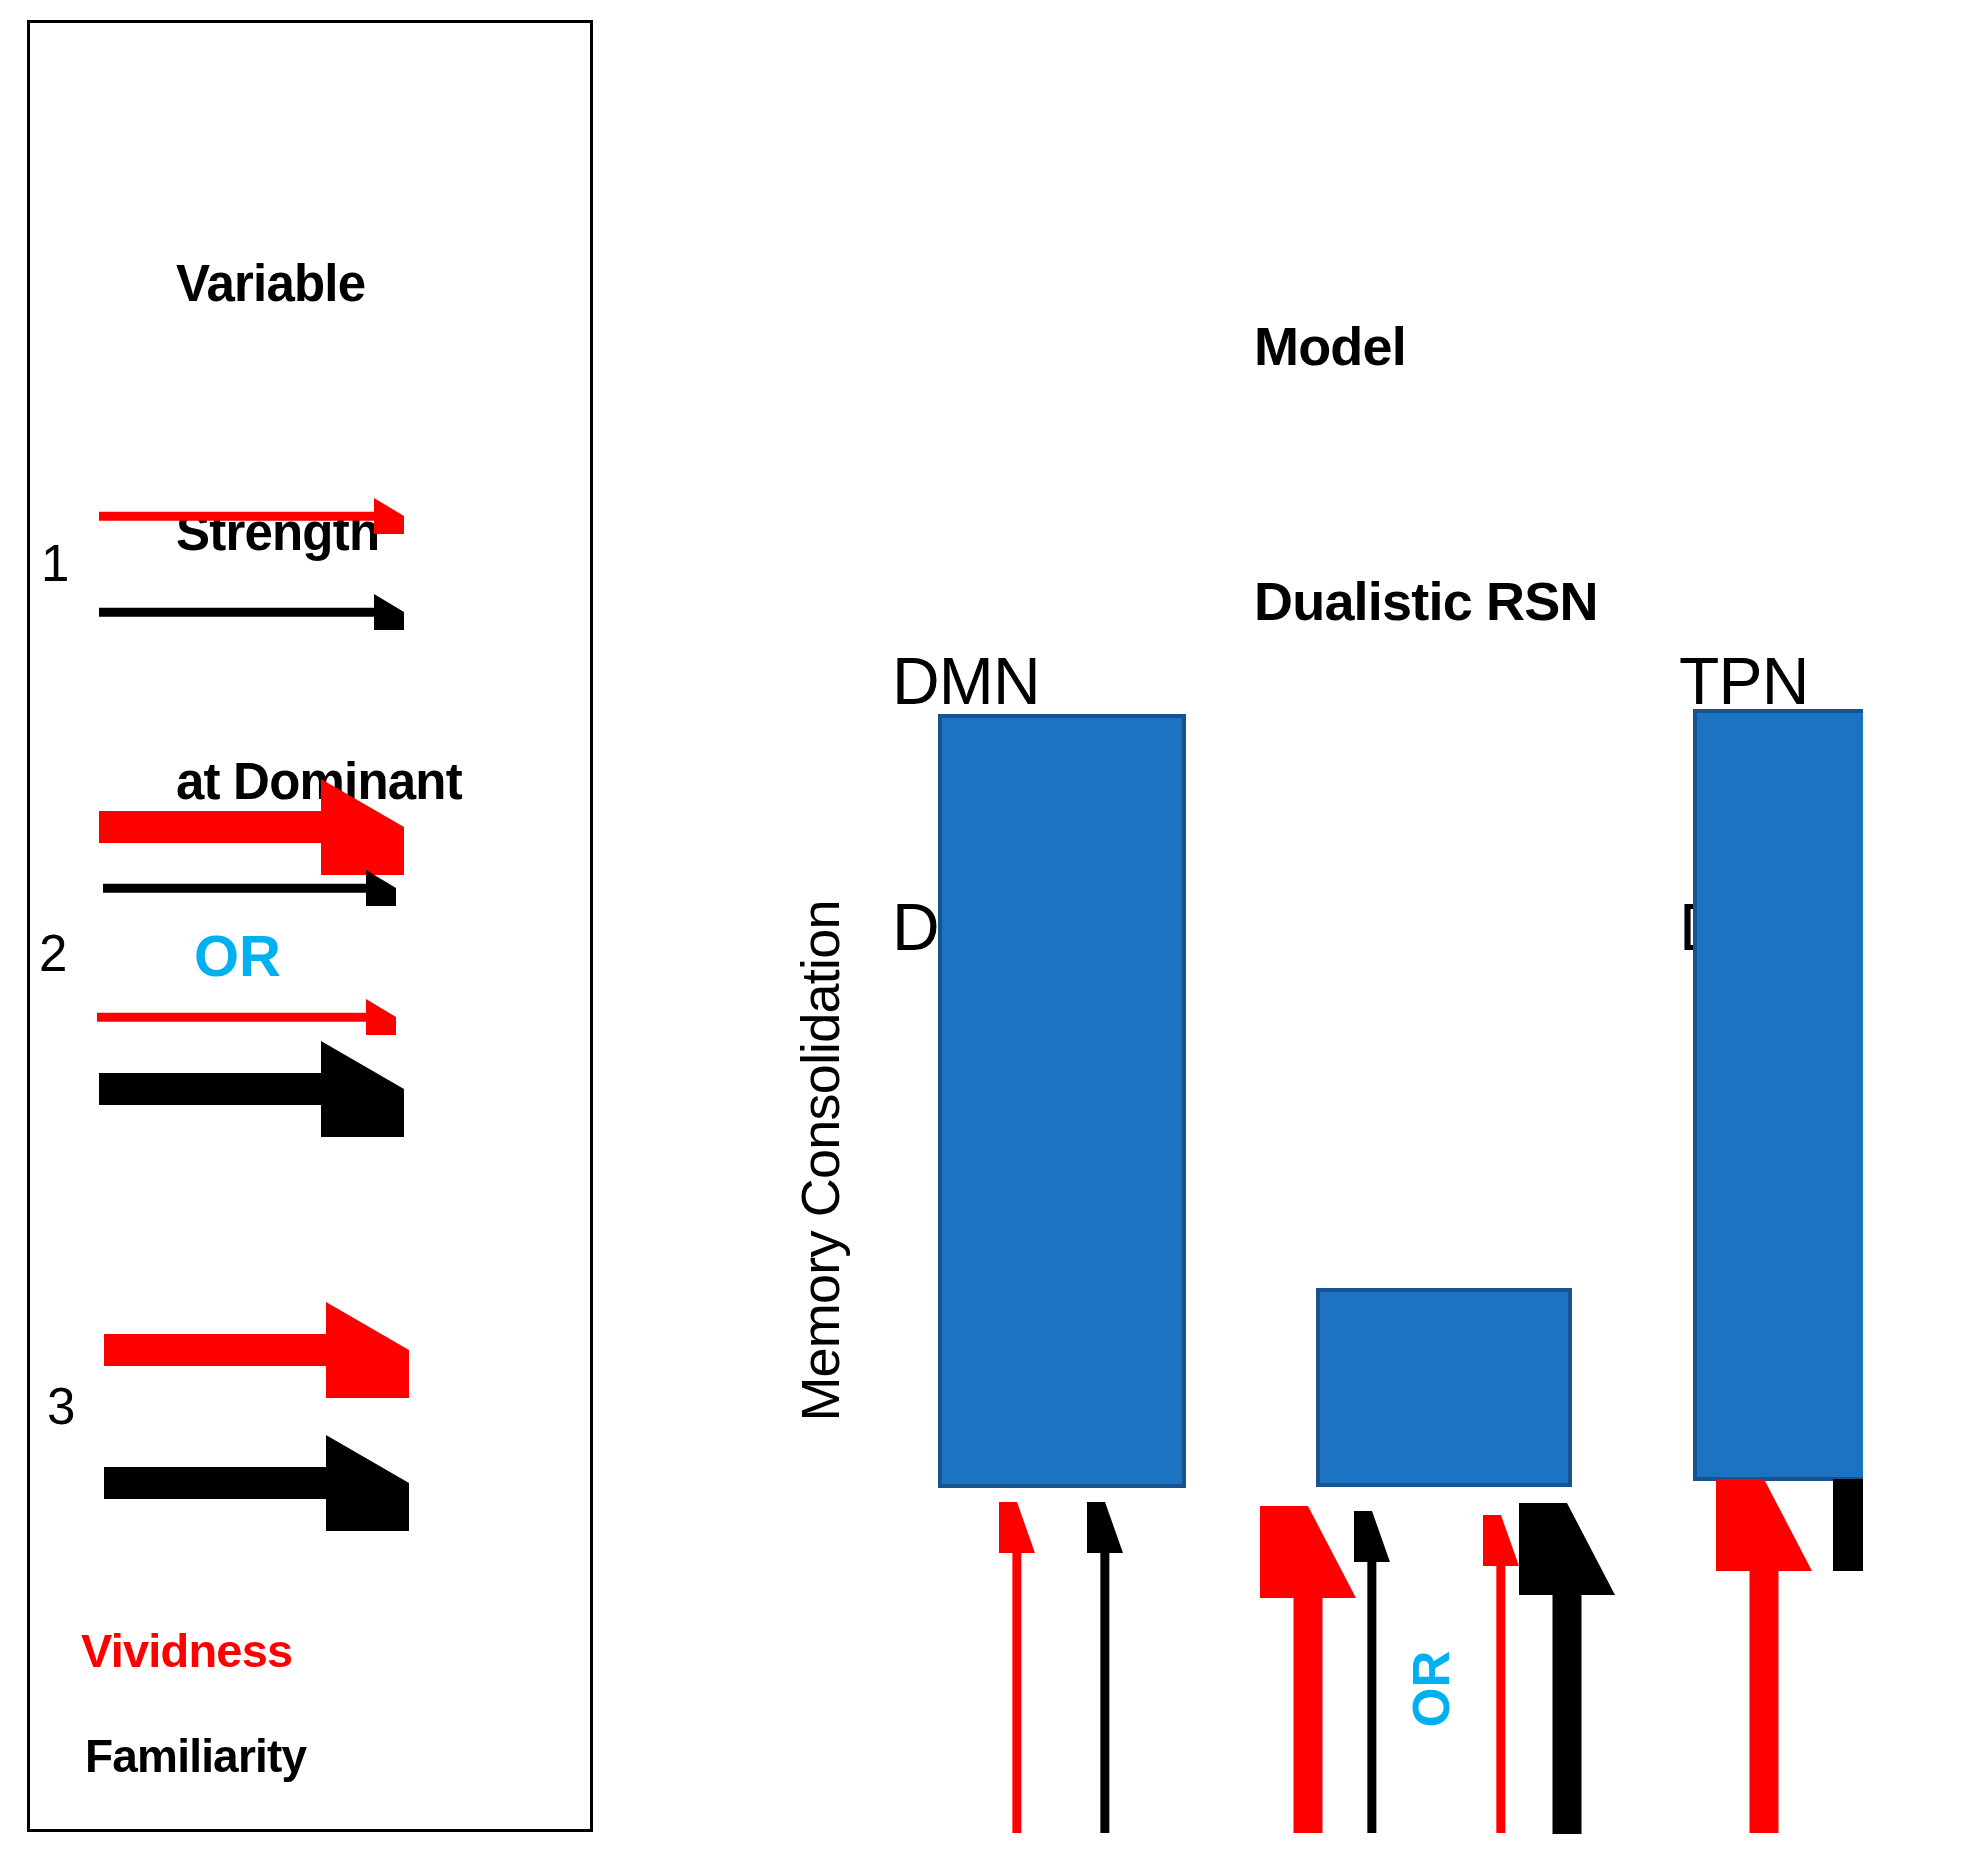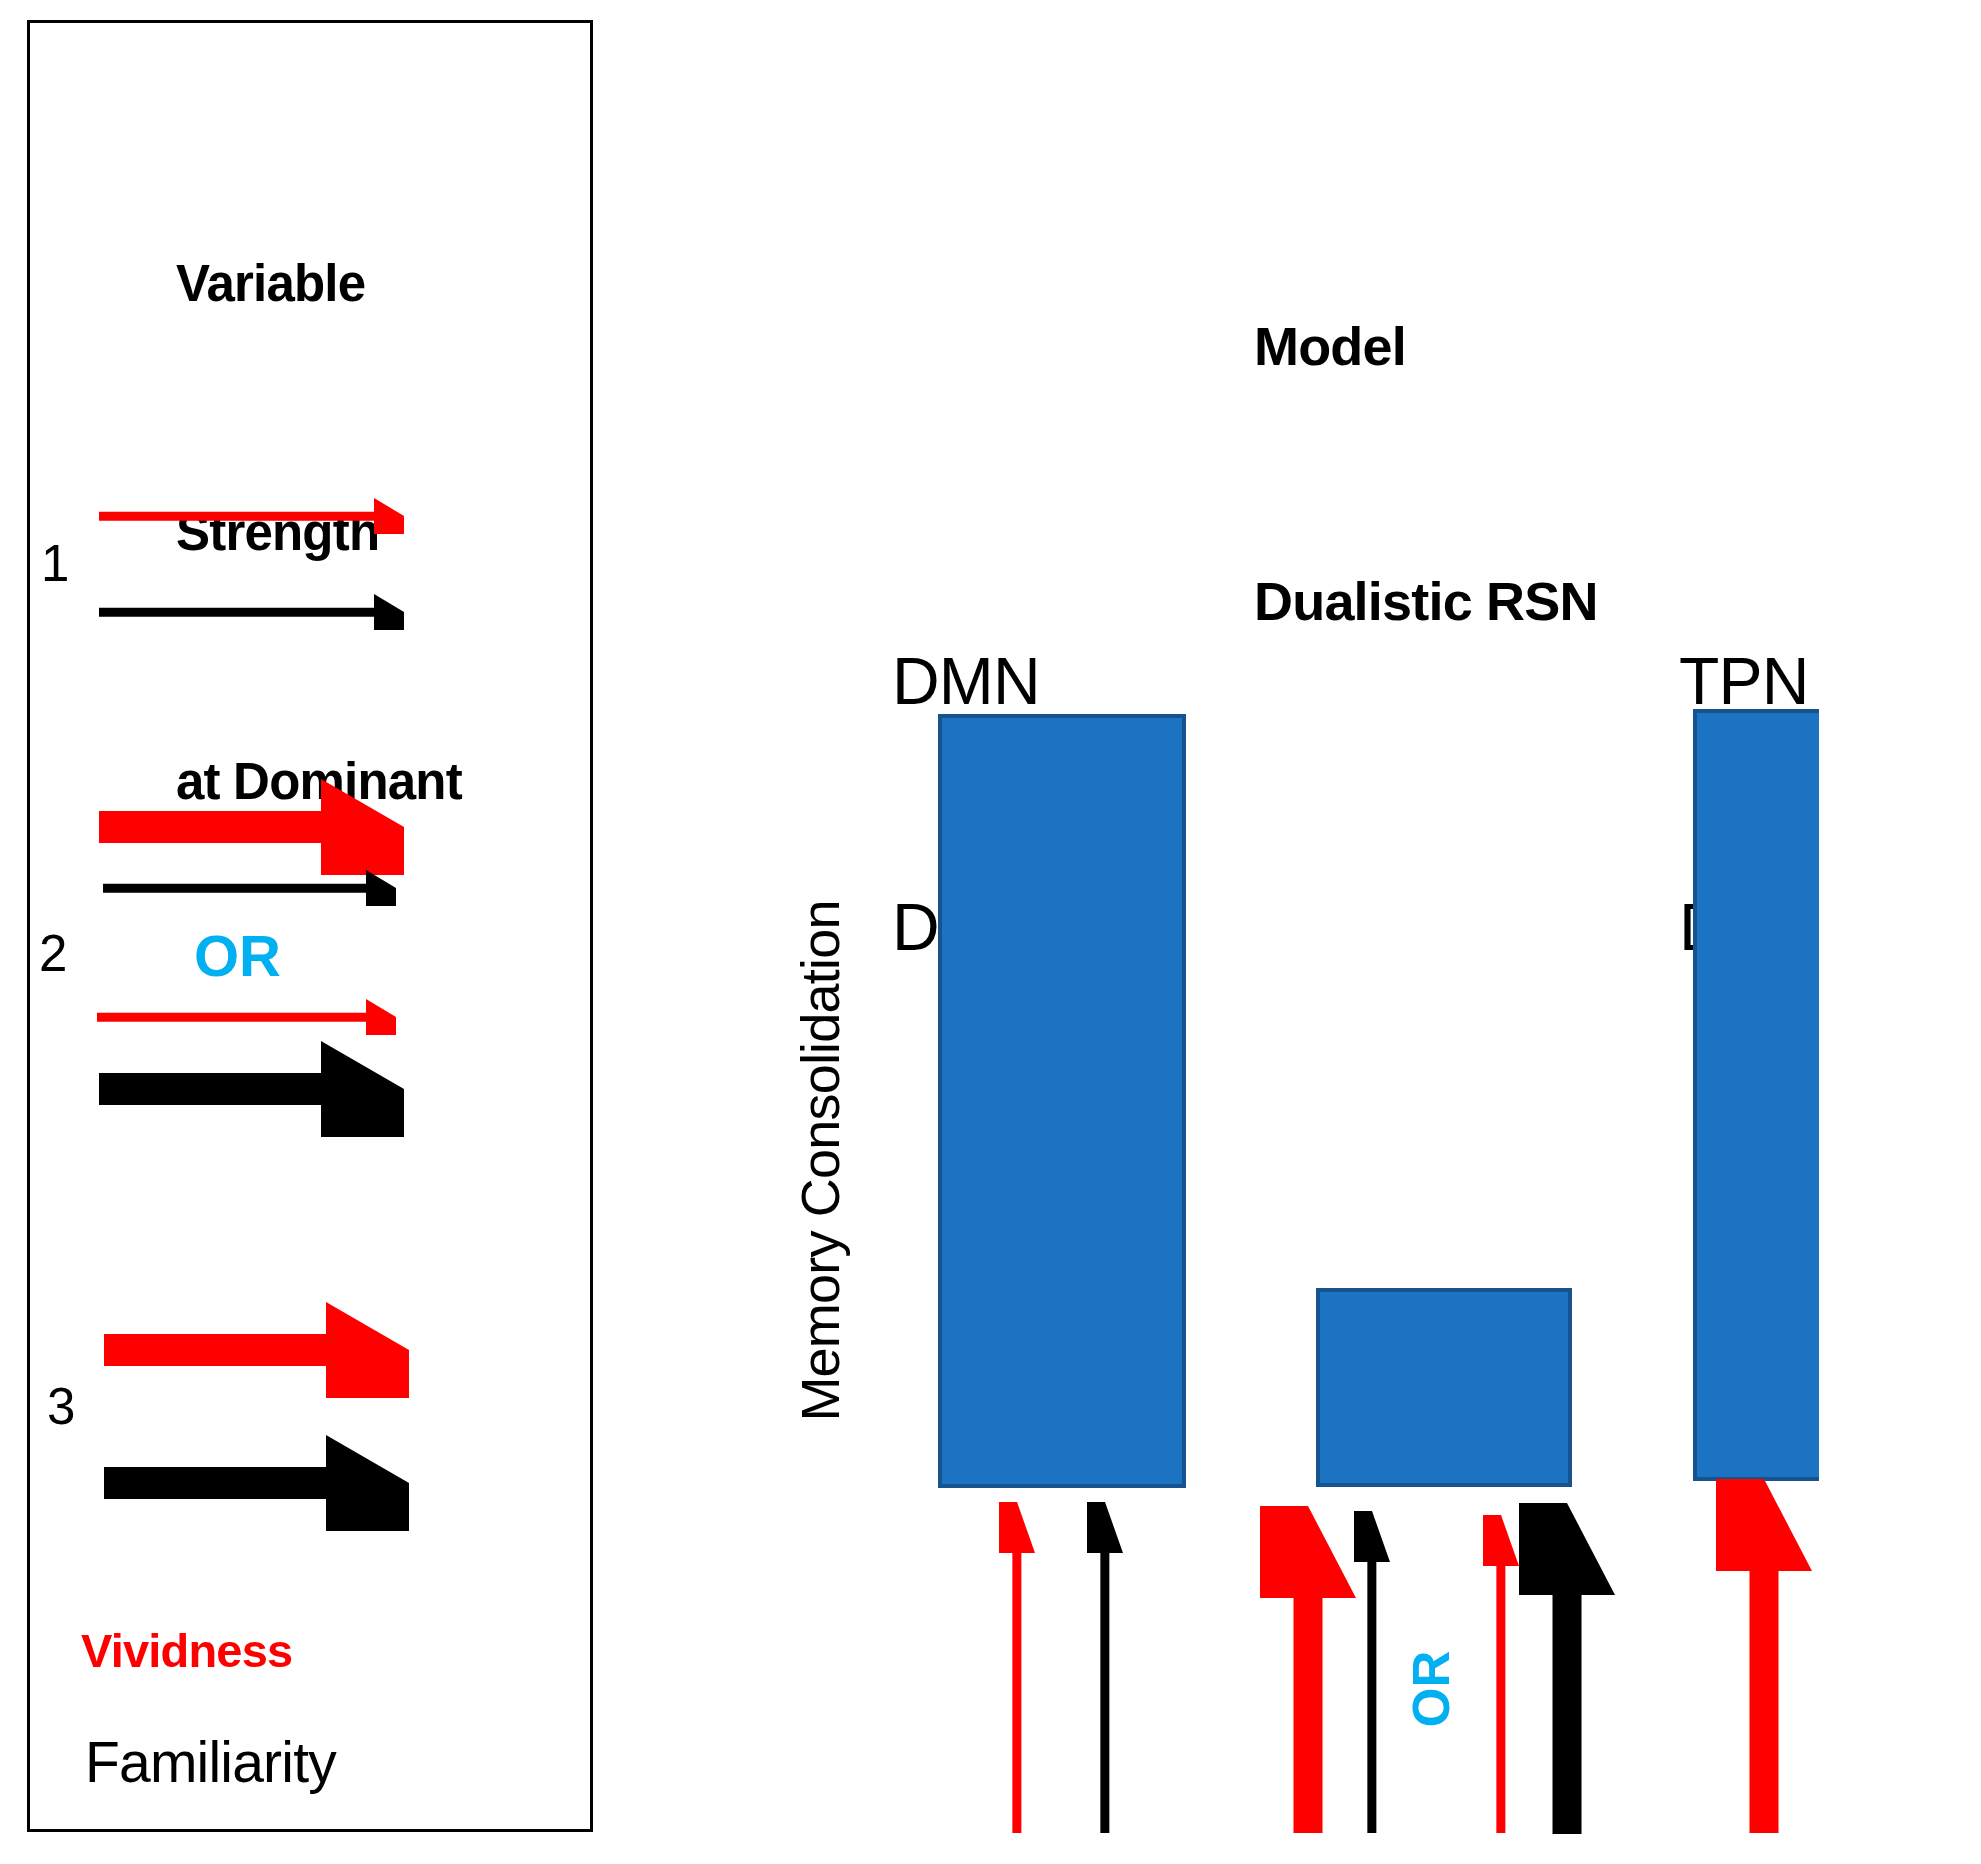--- a/index.html
+++ b/index.html
@@ -1,29 +1,29 @@
 <!DOCTYPE html>
 <html style="font-size:13.6px"><head>
 <meta charset="utf-8">
 <style>
   html,body{margin:0;padding:0;background:#ffffff;}
   .canvas{position:relative;width:1819px;height:1865px;background:#ffffff;
-          font-family:"Liberation Sans", sans-serif;color:#000;overflow:hidden;}
+          font-family:"Liberation Sans", sans-serif;color:#000;overflow:hidden;padding-left:44px;}
 
   
   .lp-box{position:absolute;left:27px;top:20.3px;width:566px;height:1812px;
           border:3.4px solid #000;box-sizing:border-box;background:#fff;}
 
   
   .t{position:absolute;white-space:pre;}
   .lp-title{left:146px;top:53px;font-size:51px;font-weight:bold;line-height:83px;letter-spacing:-0.8px;}
   .row-num{font-size:51px;}
   .or-h{left:178px;top:922px;width:119px;text-align:center;font-size:58px;font-weight:bold;color:#00B0F0;}
   .legend-viv{left:81px;top:1623px;font-size:47px;font-weight:bold;color:#FF0000;letter-spacing:-0.8px;}
-  .legend-fam{left:85px;top:1729px;font-size:57px;font-weight:normal;color:#000;letter-spacing:-0.8px;}
+  .legend-fam{left:85px;top:1729px;font-size:46px;font-weight:bold;color:#000;letter-spacing:-0.8px;}
   .chart-title{left:1254px;top:134px;font-size:54px;font-weight:bold;line-height:85px;letter-spacing:-0.8px;}
   .bar-label{font-size:66px;line-height:82px;letter-spacing:-0.8px;}
   .ylabel{left:820px;top:1161px;transform:translate(-50%,-50%) rotate(-90deg);
           font-size:54px;white-space:nowrap;letter-spacing:-0.8px;}
   .or-v{left:1431px;top:1689px;transform:translate(-50%,-50%) rotate(-90deg);
         font-size:51px;font-weight:bold;color:#00B0F0;white-space:nowrap;}
 
   
   .bar{position:absolute;background:#1B73C2;border:4.2px solid #17538F;box-sizing:border-box;}
 

